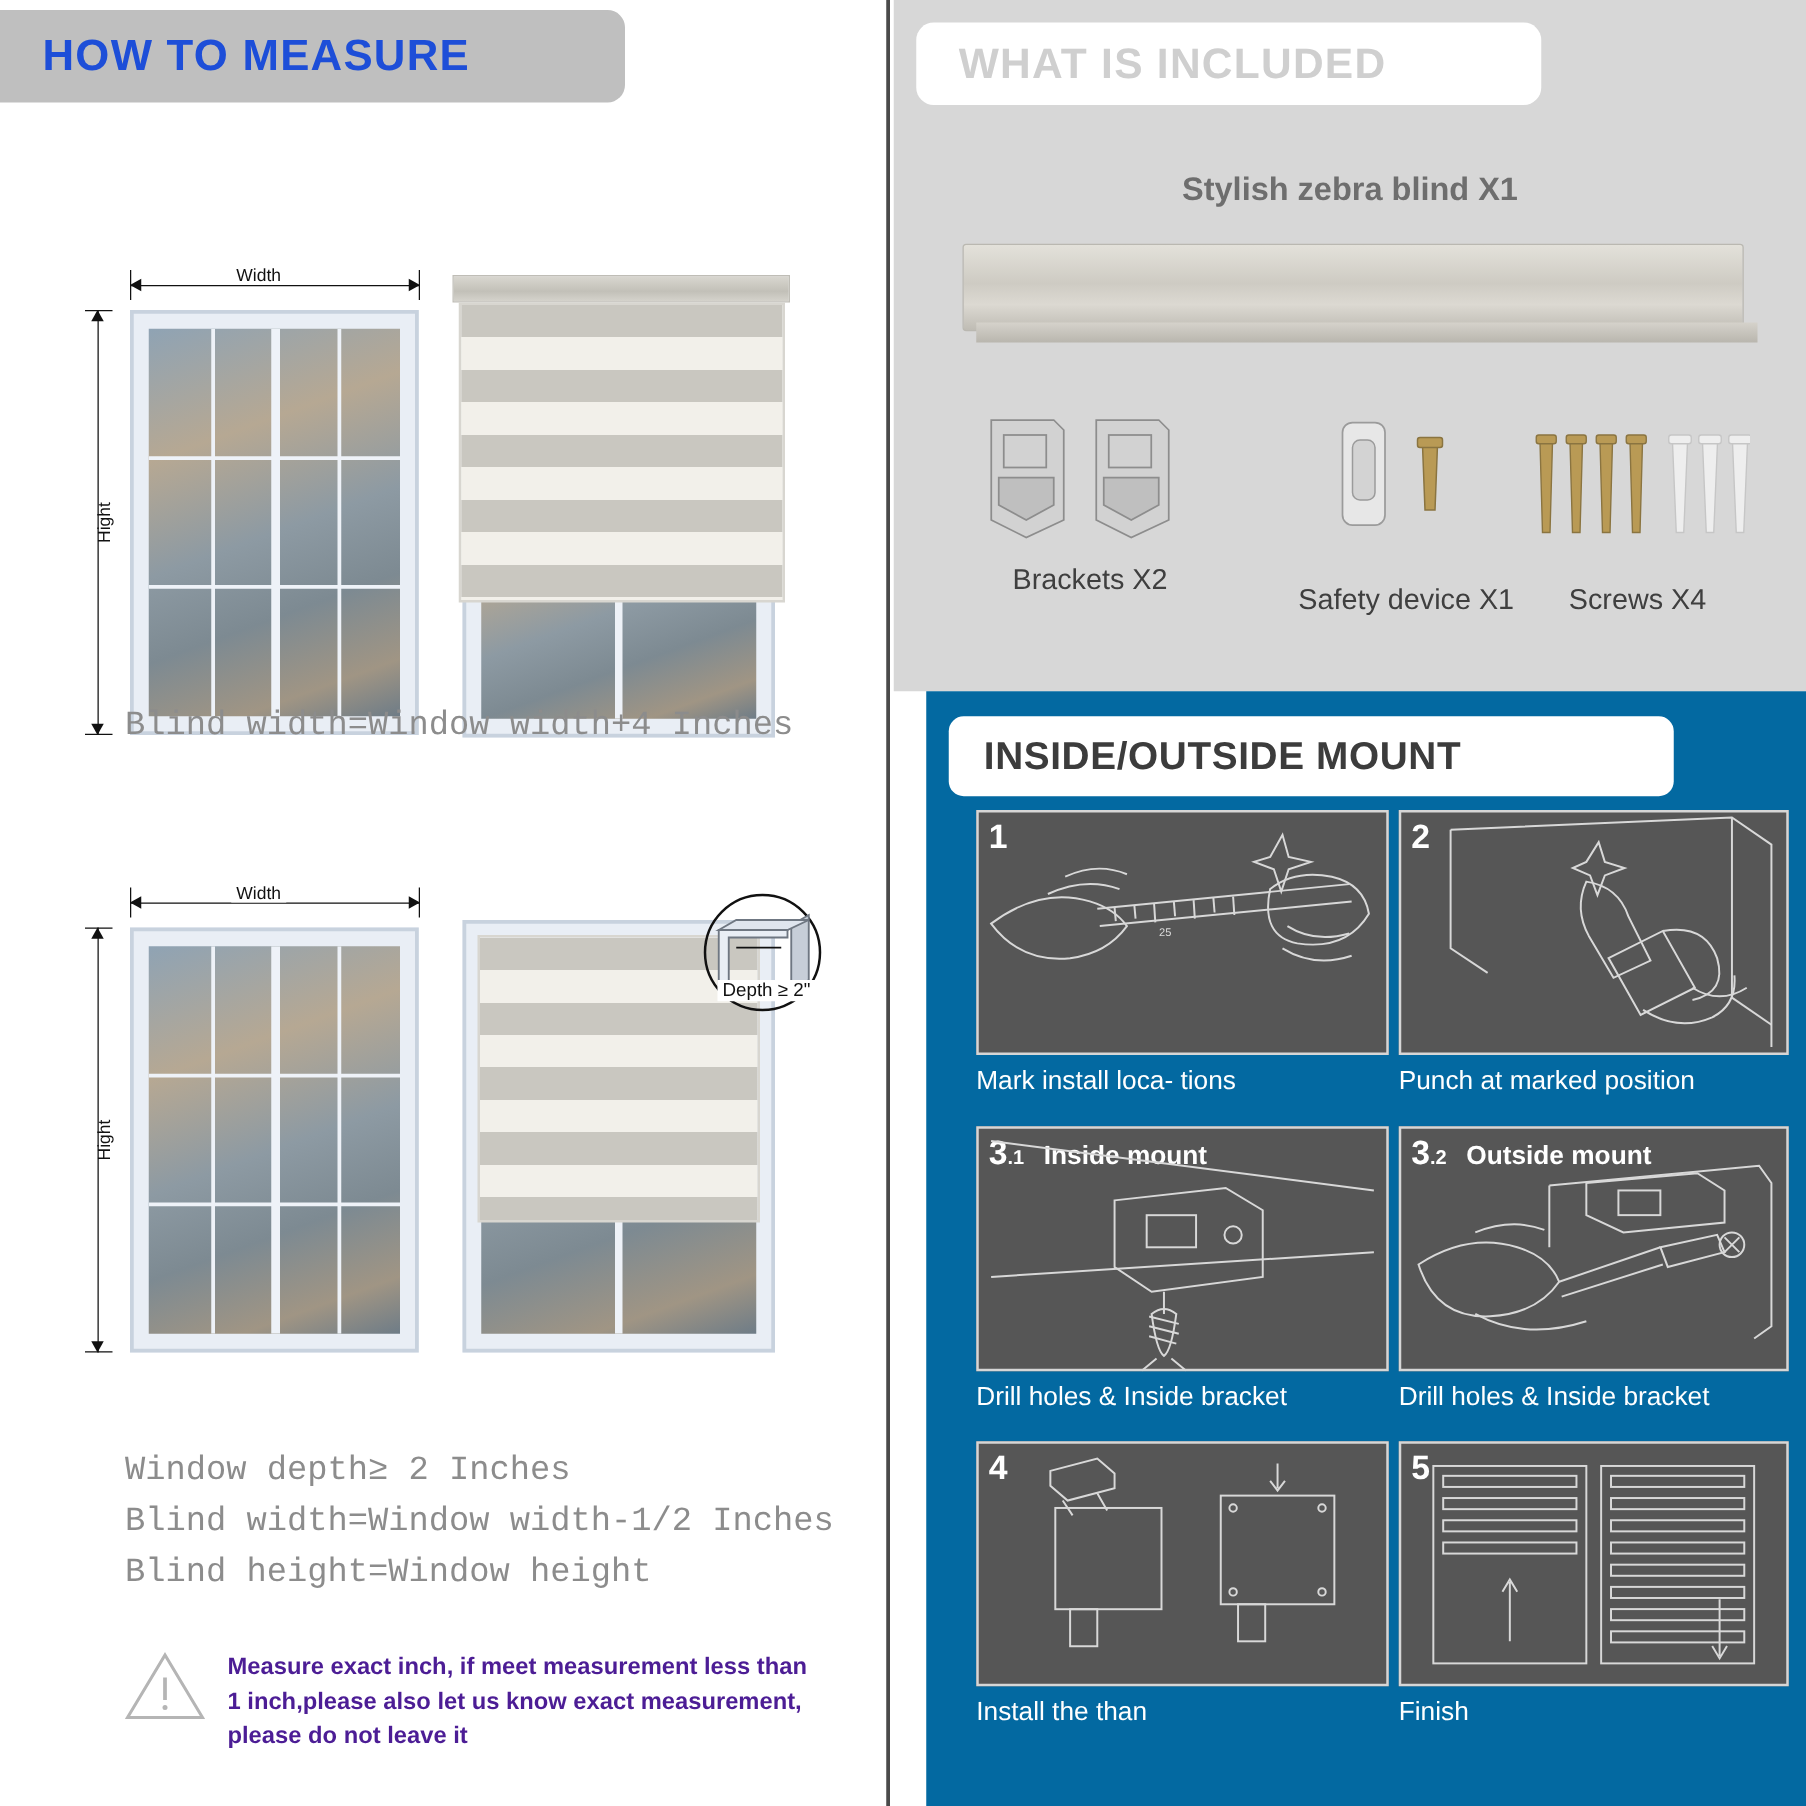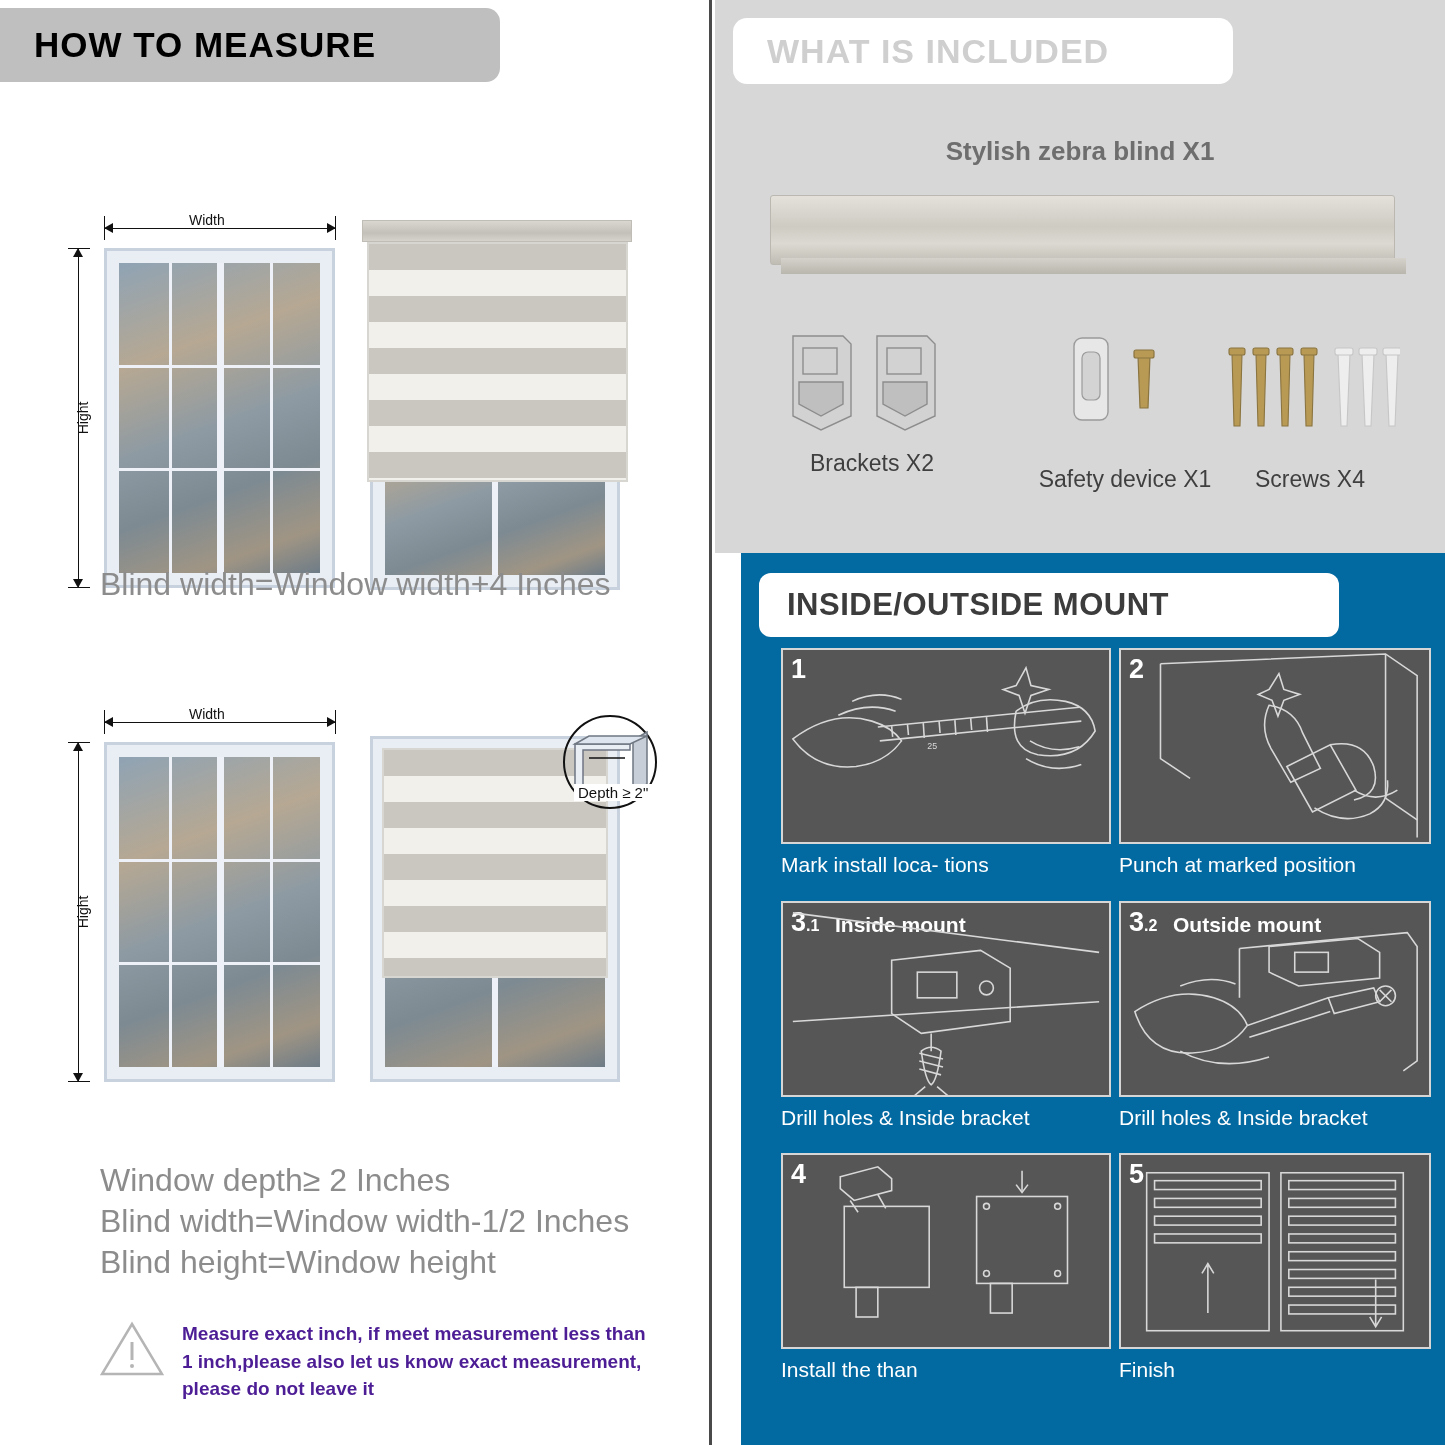--- a/index.html
+++ b/index.html
@@ -19,21 +19,21 @@
     border-right:3px solid #4a4a4a;
     box-sizing:border-box;
   }
   .hdr-measure{
     position:absolute;left:0;top:8px;width:500px;height:74px;
     background:#bfbfbf;
     border-radius:0 14px 14px 0;
     display:flex;align-items:center;
   }
   .hdr-measure .txt{
-    color:#000000;font-size:35px;font-weight:bold;letter-spacing:1px;
+    color:#1d4ed8;font-size:35px;font-weight:bold;letter-spacing:1px;
     margin-left:34px;
   }
 
   
   .winbox{position:absolute;}
   .win-frame{
     position:absolute;
     background:#e9eef5;
     border:3px solid #c8d2de;
     box-sizing:border-box;
@@ -74,21 +74,21 @@
     position:absolute;
     background:linear-gradient(180deg,#d9d7d0,#c2c0b8 60%,#d5d3cc);
     border:1px solid #bfbdb6;
     box-sizing:border-box;
   }
 
   .sec-title{
     position:absolute;font-size:34px;color:#5a5a5a;font-weight:normal;
   }
   .sec-line{
-    position:absolute;font-size:32px;color:#8c8c8c;
+    position:absolute;font-size:27px;color:#8c8c8c;font-family:Liberation Mono, monospace;
   }
 
   .warn{
     position:absolute;left:100px;top:1320px;width:560px;display:flex;gap:18px;align-items:flex-start;
   }
   .warn-tri{
     width:64px;height:56px;flex:0 0 auto;position:relative;
   }
   .warn-txt{font-size:19px;color:#4c1d95;line-height:1.45;font-weight:bold;}
 

